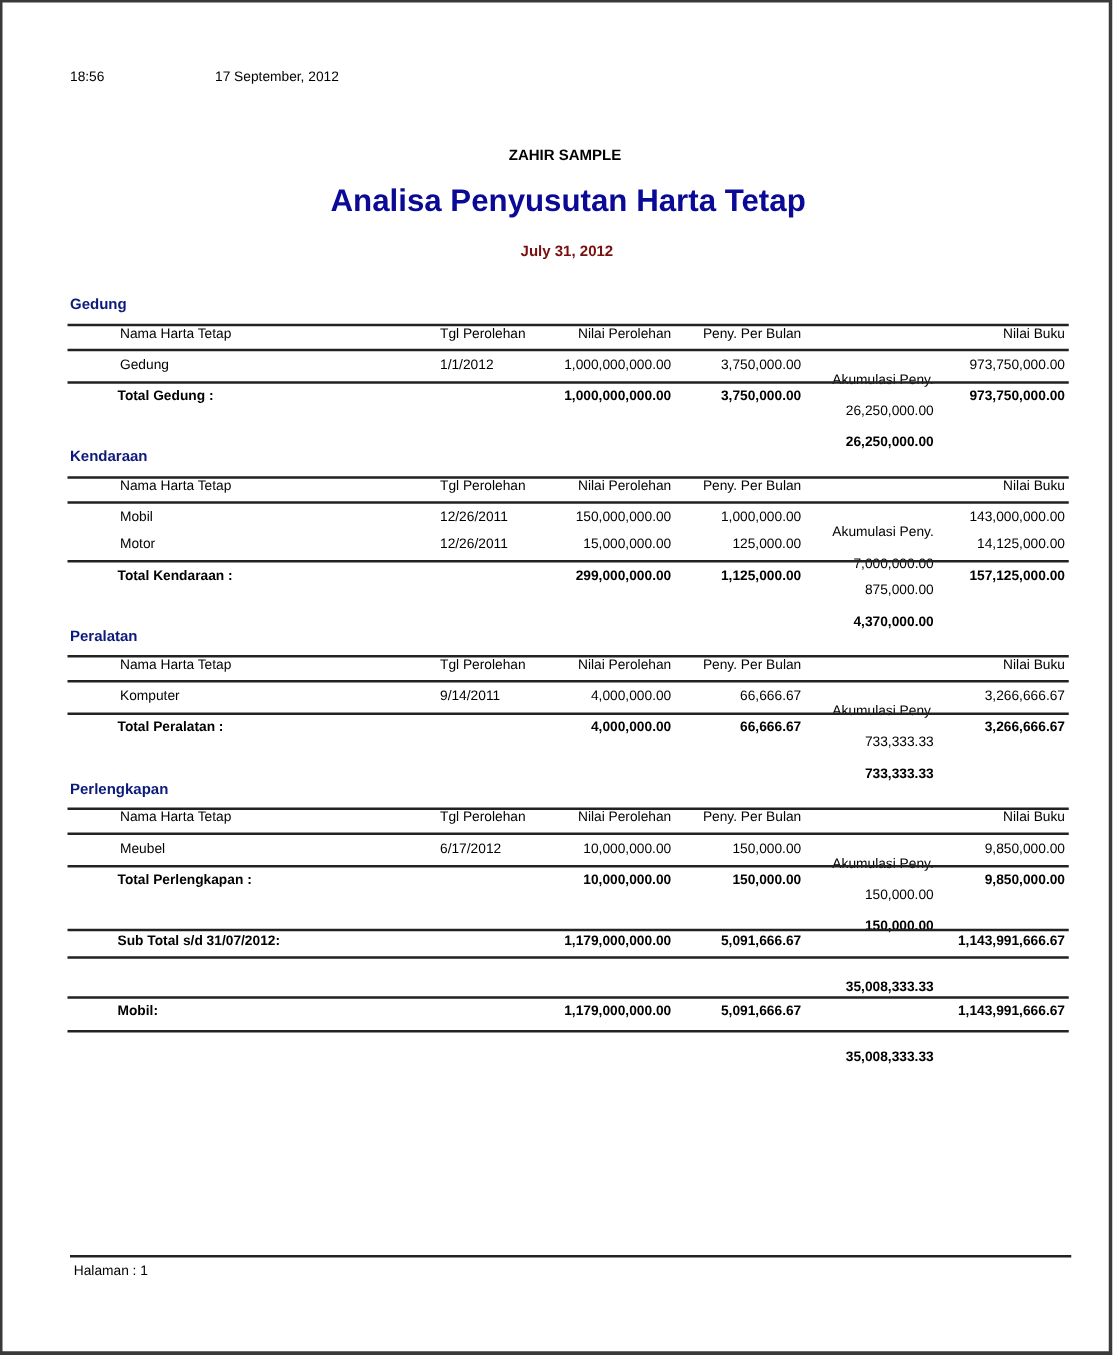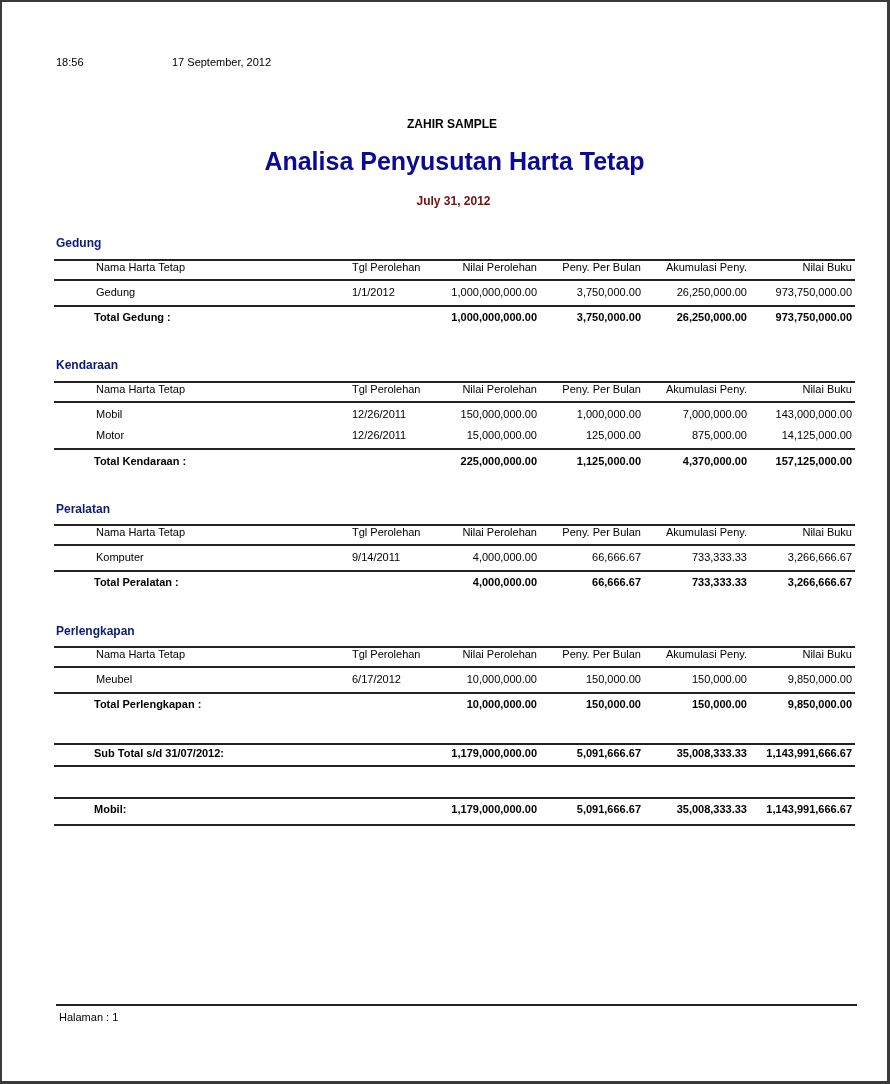--- a/index.html
+++ b/index.html
@@ -15,21 +15,21 @@
 
     .section-title { position: absolute; left: 54px; font-size: 12px; font-weight: bold; color: #0c1a7a; }
     .hline { position: absolute; left: 52px; width: 801px; height: 0; border-top: 2px solid #222; }
     .row { position: absolute; left: 0; width: 890px; height: 16px; font-size: 11px; }
     .row > span { position: absolute; top: 0; white-space: nowrap; }
     .c-name { left: 54px; padding-left: 40px; }
     .c-total-name { left: 92px; }
     .c-date { left: 350px; text-align: right; }
     .c-nilai { right: calc(890px - 535px); text-align: center; }
     .c-peny { right: calc(890px - 639px); text-align: right; }
-    .c-akum { right: calc(890px - 745px); text-align: left; }
+    .c-akum { right: calc(890px - 745px); text-align: left; margin-top: 37px; }
     .c-buku { right: calc(890px - 850px); text-align: right; }
     .bold { font-weight: bold; }
     .footer-line { position: absolute; left: 54px; width: 801px; top: 1002px; border-top: 2px solid #222; }
     .page-num { left: 57px; top: 1009px; font-size: 11px; }
   </style>
 </head>
 <body>
 
 <div class="frame">
 
@@ -93,21 +93,21 @@
       <span class="c-name">Motor</span>
       <span class="c-date">12/26/2011</span>
       <span class="c-nilai">15,000,000.00</span>
       <span class="c-peny">125,000.00</span>
       <span class="c-akum">875,000.00</span>
       <span class="c-buku">14,125,000.00</span>
     </div>
     <div class="hline" style="top:446px"></div>
     <div class="row bold" style="top:453px">
       <span class="c-total-name">Total Kendaraan :</span>
-      <span class="c-nilai">225,000,000.00</span>
+      <span class="c-nilai">299,000,000.00</span>
       <span class="c-peny">1,125,000.00</span>
       <span class="c-akum">4,370,000.00</span>
       <span class="c-buku">157,125,000.00</span>
     </div>
   </div>
 
   <div>
     <div class="section-title" style="top:500px">Peralatan</div>
     <div class="hline" style="top:522px"></div>
     <div class="row" style="top:524px">

